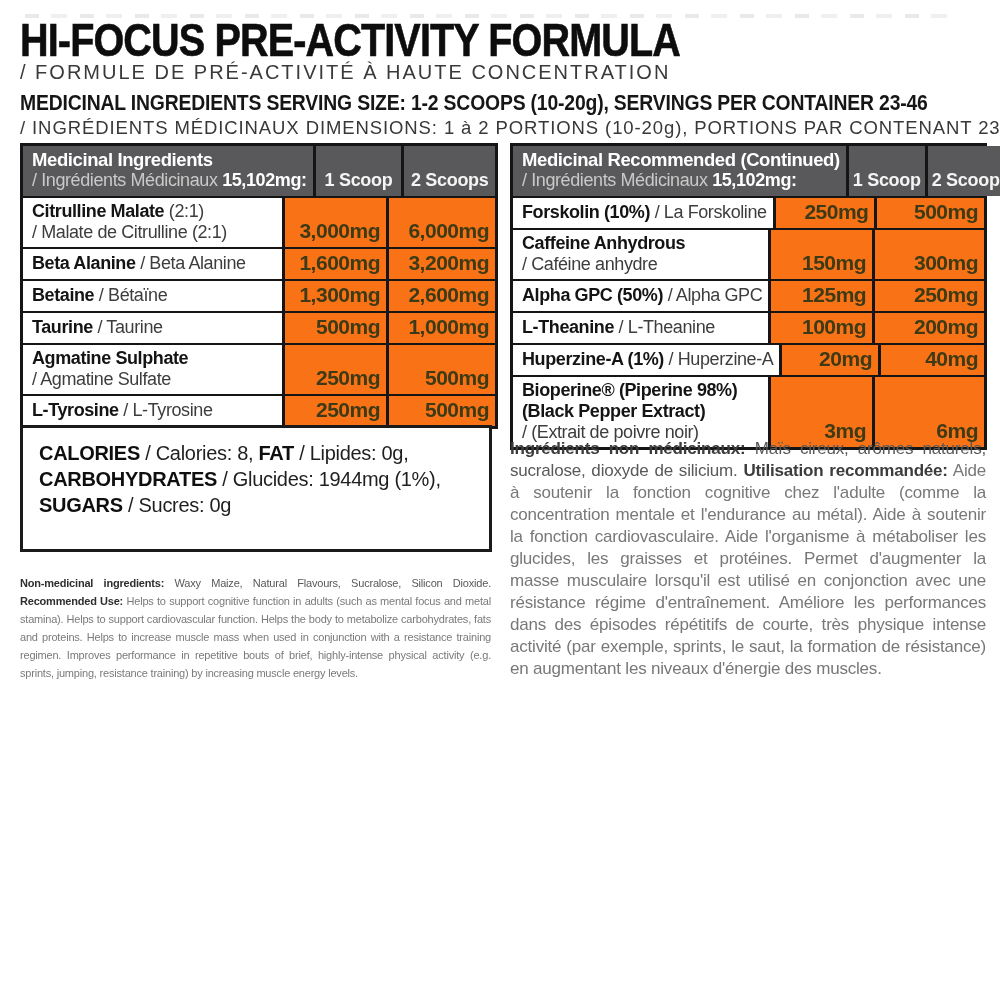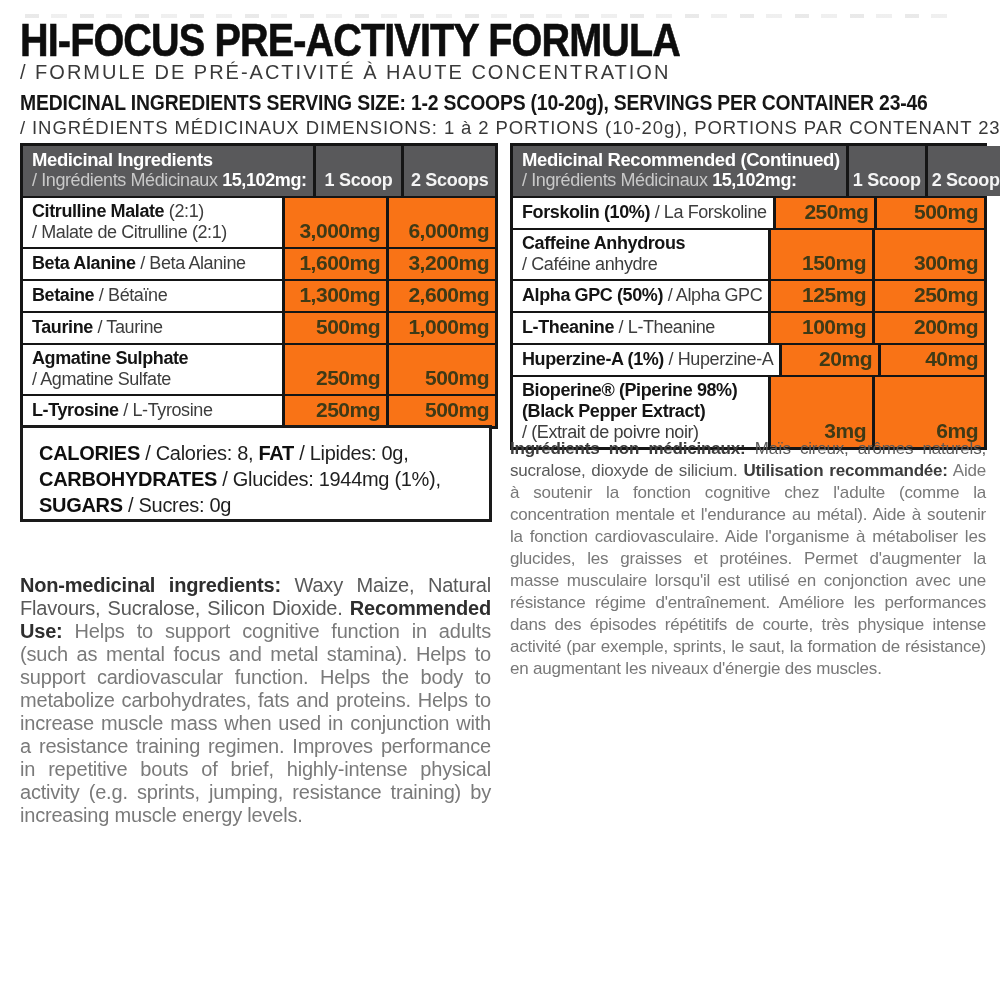--- a/index.html
+++ b/index.html
@@ -56,29 +56,29 @@
   #table-left  .v1 { width:81px; } #table-left  .v2 { width:86px; }
   #table-right .v1 { width:81px; } #table-right .v2 { width:89px; }
   .trow.thead .tname { background:#59595B; padding-top:4px; padding-bottom:5px; }
   .trow.thead .tval  { background:#59595B; color:#f4f4f4; align-items:flex-end;
     justify-content:center; font-size:18px; letter-spacing:-0.3px; padding:18px 4px 5px 4px; }
   .thead-title { font-weight:bold; color:#fff; font-size:18.5px; line-height:20px; white-space:nowrap; }
   .thead-sub { color:#c9c9c9; font-size:18px; line-height:21px; white-space:nowrap; }
   .thead-sub .tot { color:#fff; font-weight:bold; }
   
   .cal-box {
-    position:absolute; left:20px; top:425px; width:472px; height:97px;
+    position:absolute; left:20px; top:425px; width:472px; height:127px;
     border:3px solid #1a1a1a; box-sizing:border-box; background:#fff;
     padding:12px 16px 0 16px; font-size:20px; line-height:26px; letter-spacing:-0.3px;
   }
   .cal-box .b { font-weight:bold; color:#0f0f0f; }
   .cal-box .n { color:#1f1f1f; }
   
   .para {
-    position:absolute; text-align:justify; font-size:20px; line-height:23px;
+    position:absolute; text-align:justify; font-size:11px; line-height:18px;
     color:#7a7a7a; letter-spacing:-0.2px;
   }
   #para-en { left:20px; top:574px; width:471px; }
   #para-fr { left:510px; top:438px; width:476px; font-size:17px; line-height:22px; color:#787878; }
   .para .b { font-weight:bold; color:#3c3c3c; }
   #para-en .b { color:#2e2e2e; }
   .para .d { color:#595959; }
 </style>
 </head>
 <body>

